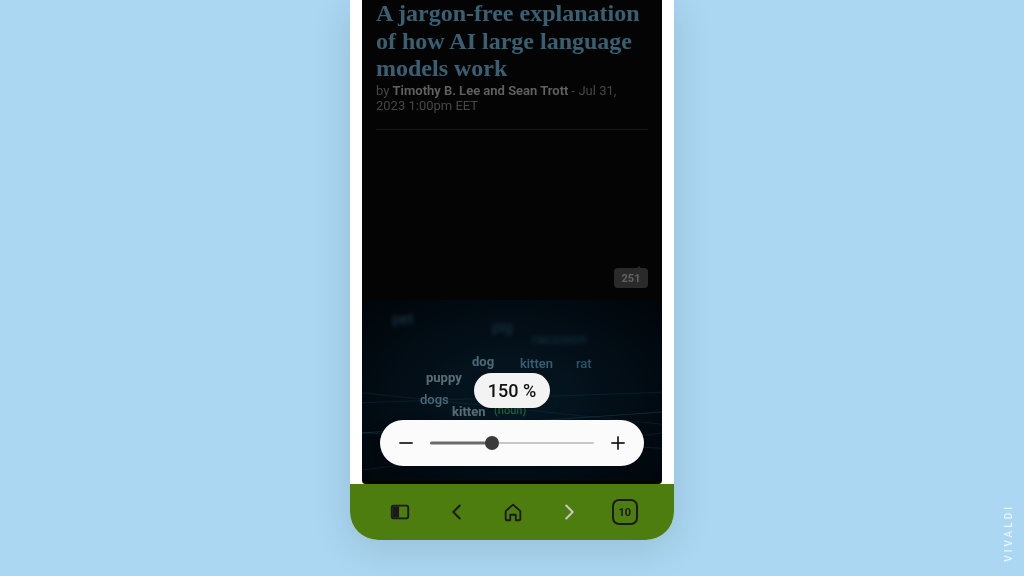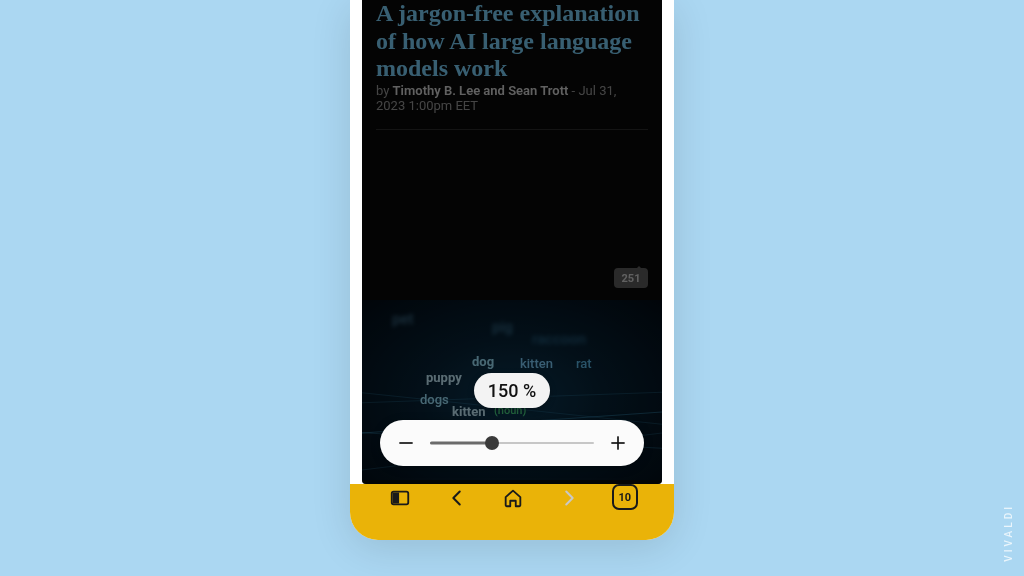--- a/index.html
+++ b/index.html
@@ -191,22 +191,23 @@
     top: 50%;
     width: 14px; height: 14px;
     background: #3a3a3a;
     border-radius: 50%;
     transform: translate(-50%, -50%);
   }
 
   
   .browser-bar {
     height: 56px;
-    background: #eab308;
-    display: flex;
+    background: #4d7c0f;
+    display: flex;
+    align-items: center;
     justify-content: space-around;
     padding: 0 22px;
   }
   .bb-btn {
     width: 28px; height: 28px;
     display: flex; align-items: center; justify-content: center;
     color: #1a1a1a;
     cursor: pointer;
   }
   .bb-btn.disabled { color: #c8c8c8; cursor: default; }

